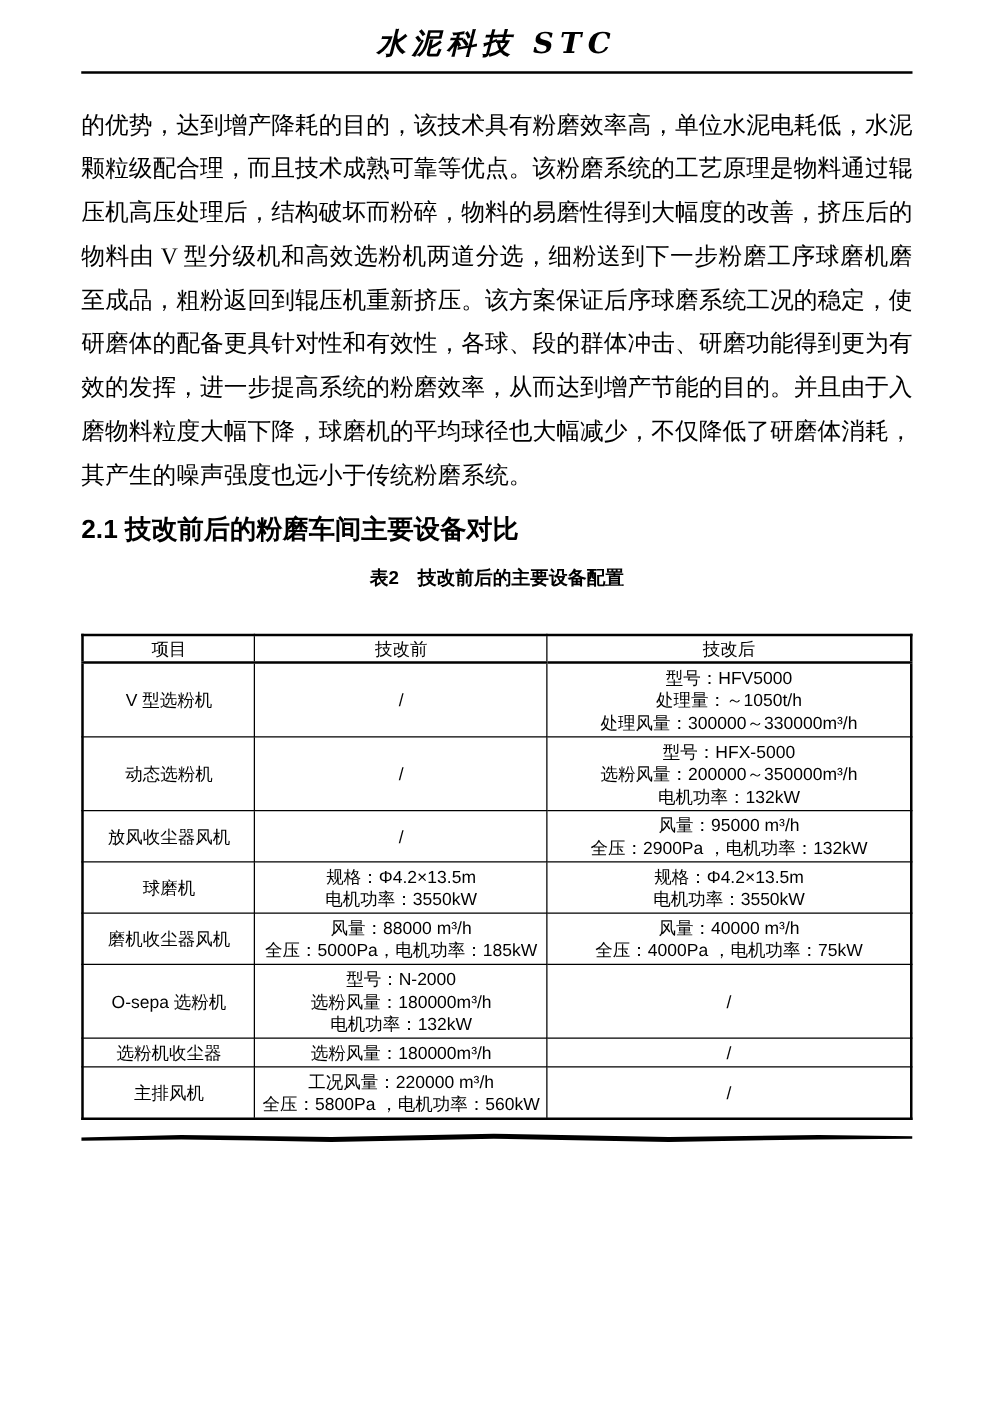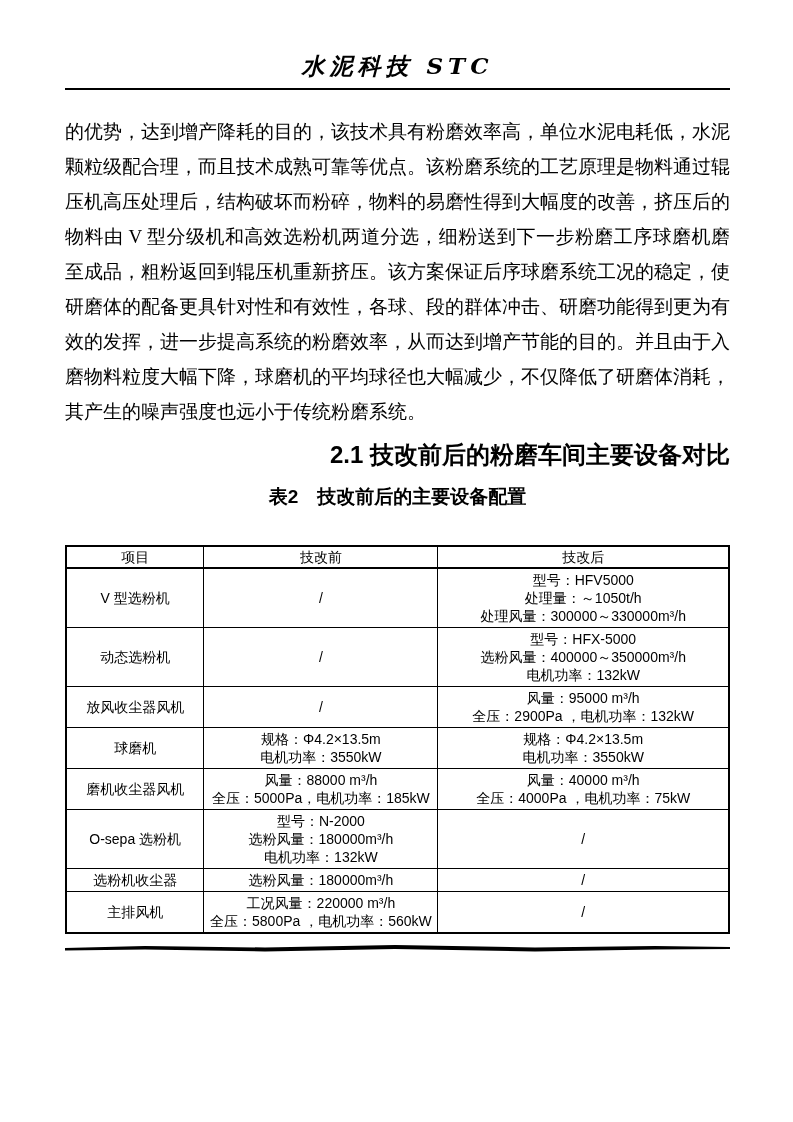--- a/index.html
+++ b/index.html
@@ -12,21 +12,21 @@
     height: 1122px;
     position: relative;
     overflow: hidden;
     color: #000000;
     font-family: "Liberation Serif", serif;
   }
   .page {
     box-sizing: border-box;
     width: 793px;
     height: 1122px;
-    padding: 51px 63px 0 65px;
+    padding: 20px 63px 0 65px;
   }
   
   .running-header {
     text-align: center;
     font-family: "DejaVu Serif", serif;
     font-style: italic;
     font-weight: bold;
     font-size: 23px;
     letter-spacing: 5px;
     line-height: 30px;
@@ -42,32 +42,31 @@
     line-height: 35px;
     text-align: justify;
     text-justify: inter-ideograph;
     margin: 24px 0 0 0;
   }
   .body-par.indent2 {
     text-indent: 2em;
     margin-top: 2px;
   }
   .section-heading {
-    font-size: 24px;
+    font-size: 21px;
     font-weight: bold;
     line-height: 30px;
     margin: 11px 0 4px 0;
     font-family: "Liberation Sans", sans-serif;
-    text-align: right;
   }
   
   .table-caption {
     text-align: center;
     font-weight: bold;
-    font-size: 19px;
+    font-size: 15px;
     margin: 14px 0 3px 0;
     font-family: "Liberation Sans", sans-serif;
   }
   table.equip {
     width: 100%;
     border-collapse: collapse;
     border: 2px solid #000000;
     font-size: 14px;
     line-height: 18px;
     font-family: "Liberation Sans", sans-serif;
@@ -142,21 +141,21 @@
         </tr>
         <tr>
           <td>
             <div class="cell-line">动态选粉机</div>
           </td>
           <td>
             <div class="cell-line">/</div>
           </td>
           <td>
             <div class="cell-line">型号：HFX-5000</div>
-            <div class="cell-line">选粉风量：400000～350000m³/h</div>
+            <div class="cell-line">选粉风量：200000～350000m³/h</div>
             <div class="cell-line">电机功率：132kW</div>
           </td>
         </tr>
         <tr>
           <td>
             <div class="cell-line">放风收尘器风机</div>
           </td>
           <td>
             <div class="cell-line">/</div>
           </td>

